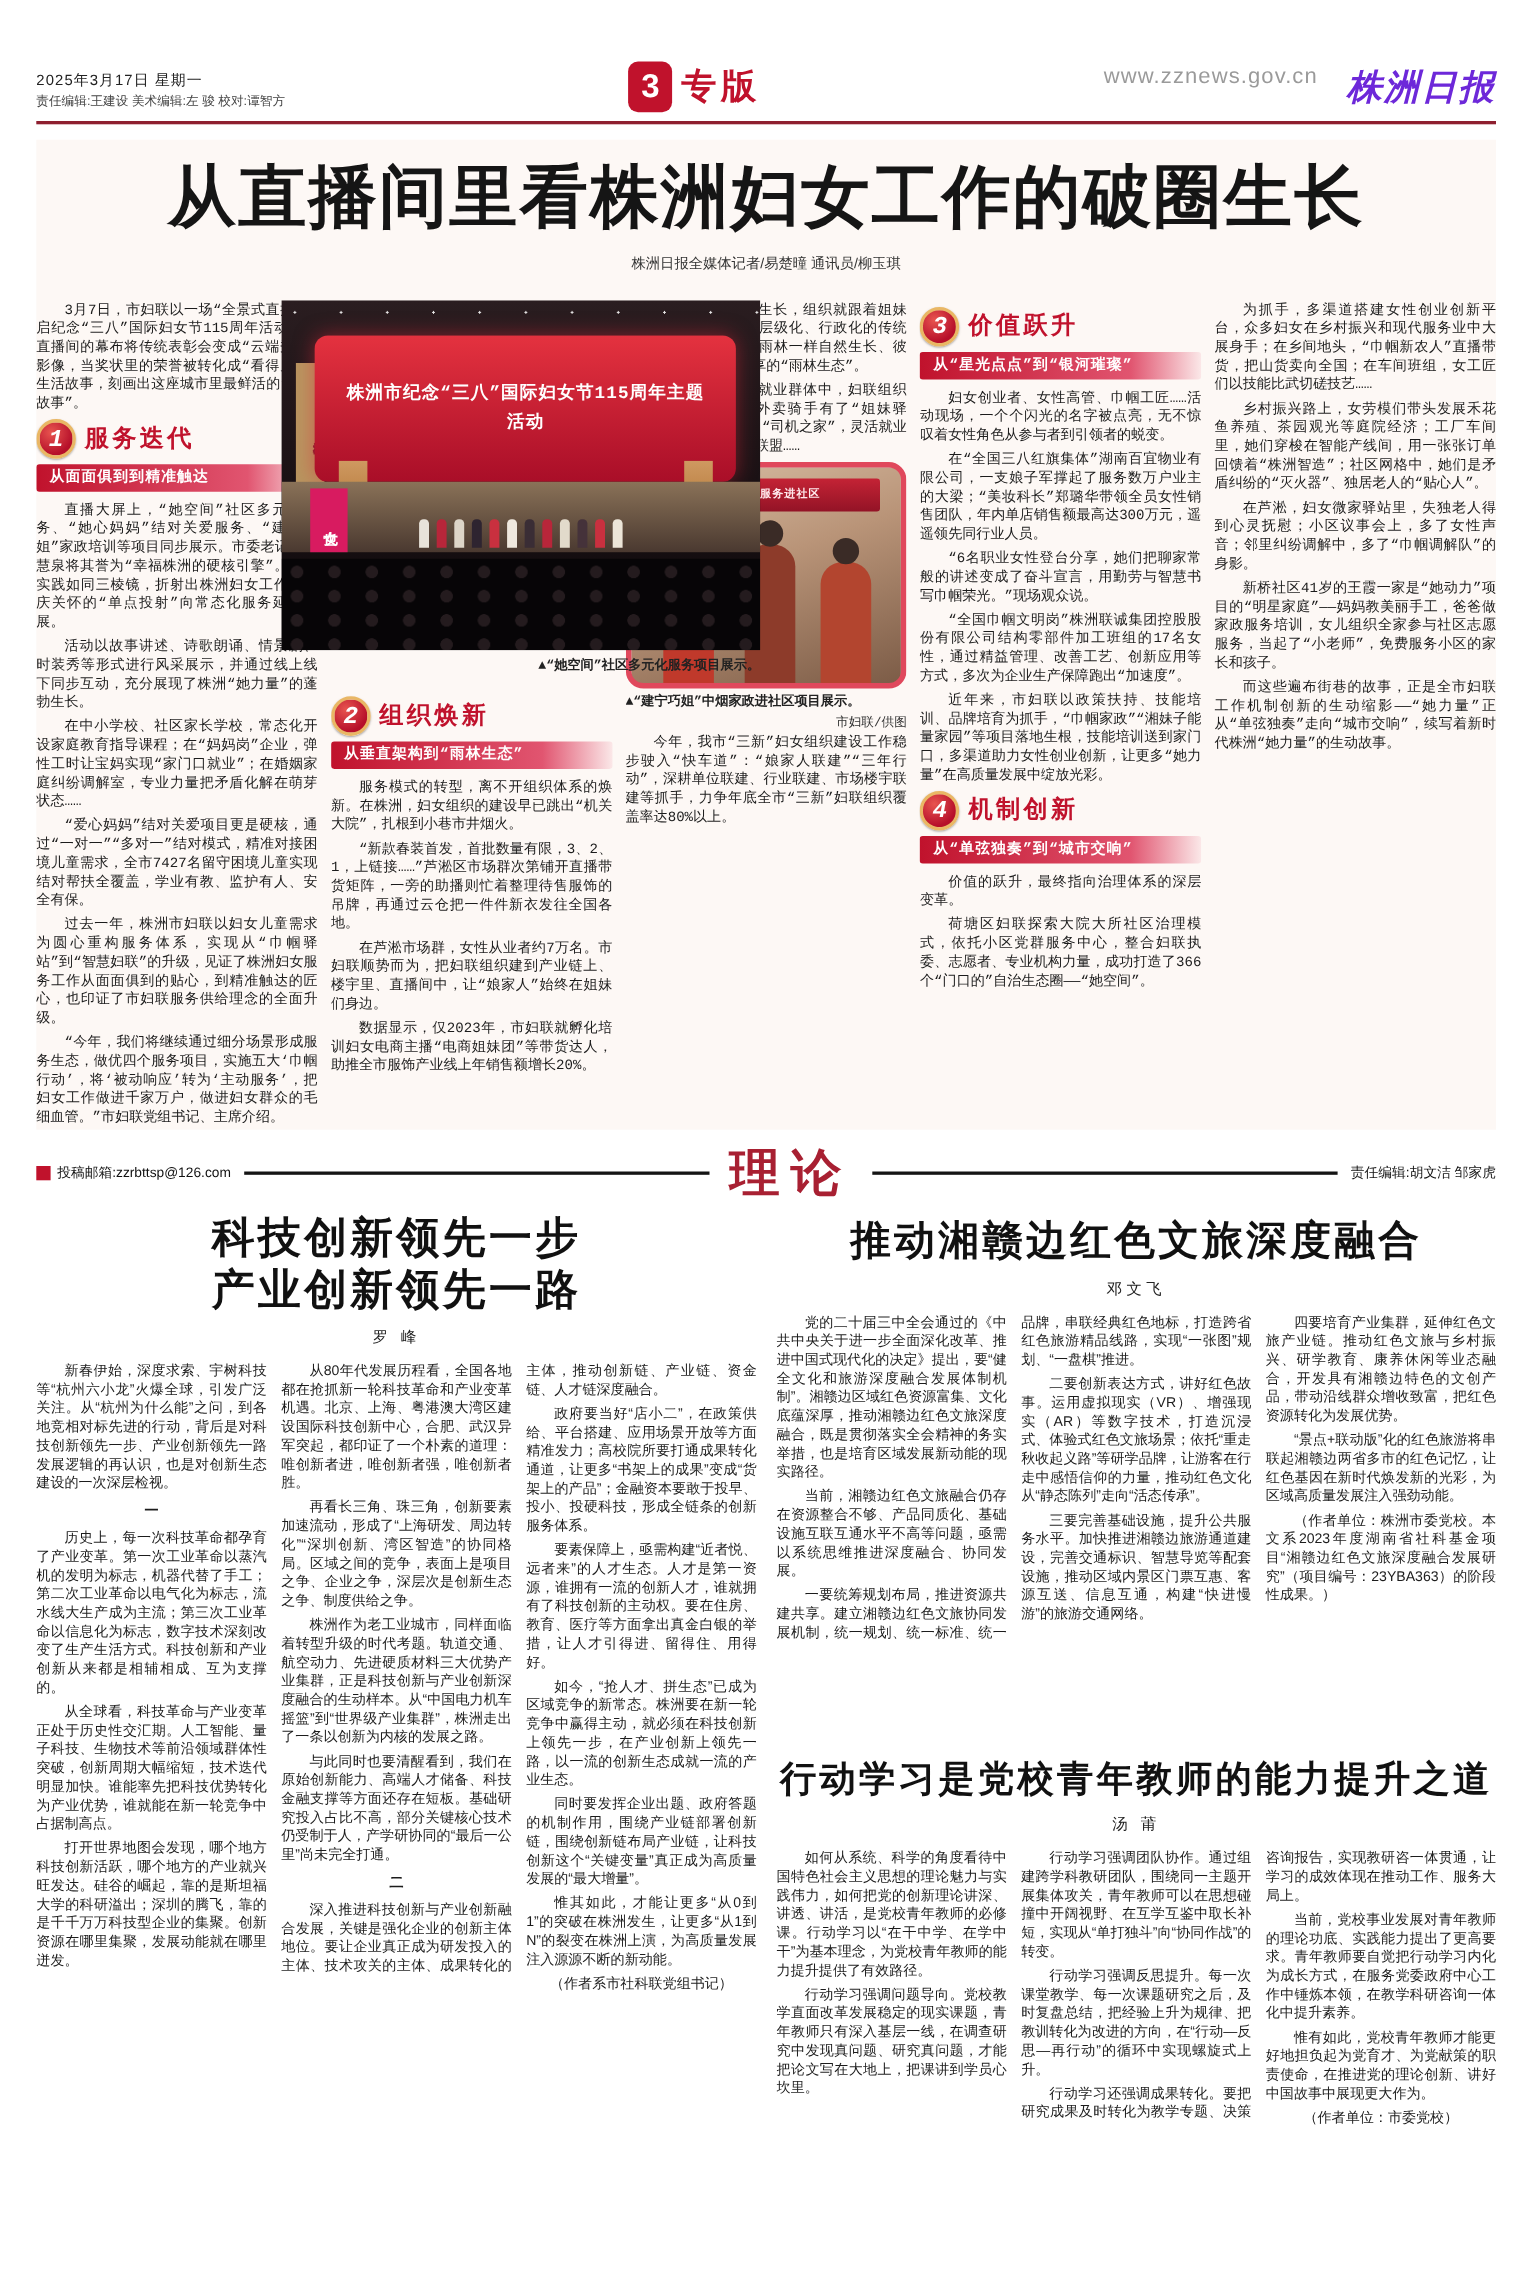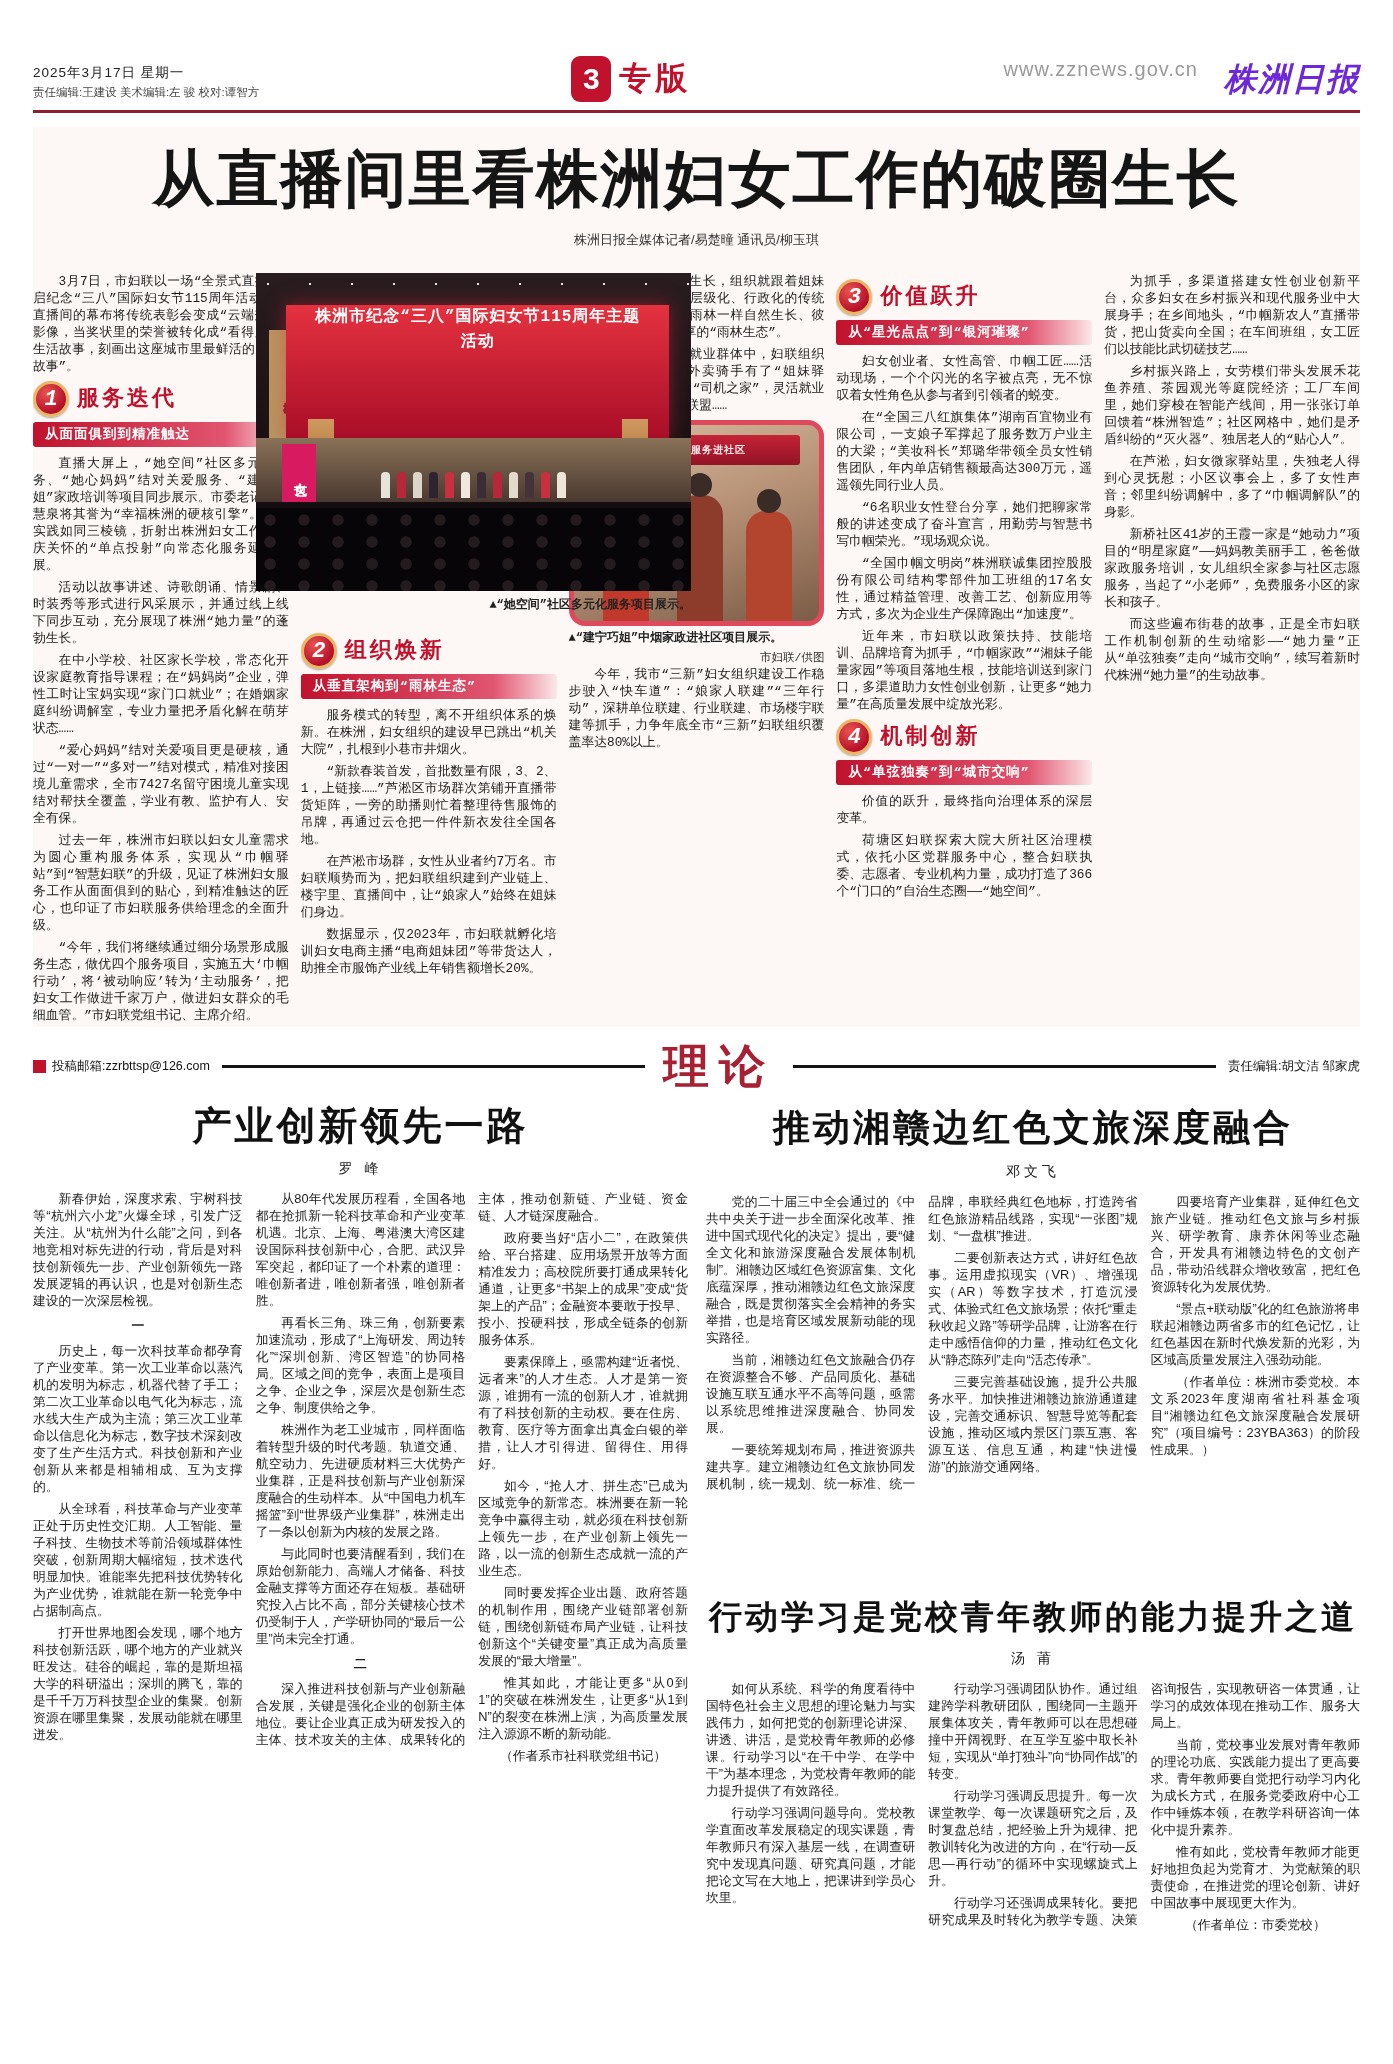--- a/index.html
+++ b/index.html
@@ -46,22 +46,22 @@
     color:#fff; font-size: 13.5px; font-weight: bold; padding: 4px 8px 4px 12px; border-radius: 3px;
     letter-spacing: 1px; white-space: nowrap; }
 
   
   .photo1 { position:absolute; left: 223px; top: 0; width: 435px; }
   .photo1-img { position: relative; height: 318px; background: linear-gradient(180deg, #2a1d20 0%, #1a1114 55%, #0b080a 100%);
     overflow: hidden; }
   .p1-lights { position:absolute; top:6px; left:0; right:0; height: 10px;
     background: radial-gradient(circle 2px at 12px 5px, #fff 50%, transparent 55%) 0 0/42px 10px repeat-x; opacity:.9; }
   .p1-screen { position:absolute; left: 7%; right: 5%; top: 10%; height: 42%;
-    background: linear-gradient(180deg, #e4323f, #a90e28); display:flex; justify-content:center;
-    padding: 0 26px; box-shadow: 0 0 18px rgba(220,40,60,.5); }
+    background: linear-gradient(180deg, #e4323f, #a90e28); display:flex; align-items:center; justify-content:center;
+    padding: 0 26px; box-shadow: 0 0 18px rgba(220,40,60,.5); border-radius: 12px; }
   .p1-screen span { color:#fff; font-size: 16px; font-weight: bold; text-align:center; line-height: 1.6; letter-spacing:1px; }
   .p1-stage { position:absolute; left:0; right:0; top: 52%; height: 20%;
     background: linear-gradient(180deg, #8a7258, #4a3930); display:flex; align-items:flex-end; justify-content:center; gap:7px; padding-bottom:4px;}
   .fig { width: 9px; height: 26px; border-radius: 4px 4px 0 0; }
   .p1-audience { position:absolute; left:0; right:0; bottom:0; height: 26%;
     background: radial-gradient(circle 9px at 14px 12px, #241b1e 60%, transparent 66%) 0 0/34px 22px repeat, #070507; }
   .p1-banner { position:absolute; left: 3%; top: 18%; width: 26px; height: 120px; background:#caa468;
     color:#8e1f2f; writing-mode: vertical-rl; font-size: 11px; font-weight:bold; text-align:center; padding-top:6px; opacity:.9; }
   .p1-sign { position:absolute; left: 6%; bottom: 28%; width: 34px; height: 58px; background:#d univers; background:#d81b60;
     color:#fff; font-size: 13px; font-weight:bold; writing-mode: vertical-rl; display:flex; align-items:center; justify-content:center; }
@@ -271,20 +271,21 @@
   </div>
   <div class="t-line"></div>
   <div class="theory-label">理论</div>
   <div class="t-line"></div>
   <div class="t-editors">责任编辑:胡文洁  邹家虎</div>
 </div>
 
 <div class="theory-grid">
 
   <article class="t-left">
+    <h2 class="art-title">科技创新领先一步</h2>
     <h2 class="art-title">产业创新领先一路</h2>
     <div class="art-author">罗 峰</div>
     <div class="cols3 bodyA">
         <p class="para">新春伊始，深度求索、宇树科技等“杭州六小龙”火爆全球，引发广泛关注。从“杭州为什么能”之问，到各地竞相对标先进的行动，背后是对科技创新领先一步、产业创新领先一路发展逻辑的再认识，也是对创新生态建设的一次深层检视。</p>
         <p class="para mark">一</p>
         <p class="para">历史上，每一次科技革命都孕育了产业变革。第一次工业革命以蒸汽机的发明为标志，机器代替了手工；第二次工业革命以电气化为标志，流水线大生产成为主流；第三次工业革命以信息化为标志，数字技术深刻改变了生产生活方式。科技创新和产业创新从来都是相辅相成、互为支撑的。</p>
         <p class="para">从全球看，科技革命与产业变革正处于历史性交汇期。人工智能、量子科技、生物技术等前沿领域群体性突破，创新周期大幅缩短，技术迭代明显加快。谁能率先把科技优势转化为产业优势，谁就能在新一轮竞争中占据制高点。</p>
         <p class="para">打开世界地图会发现，哪个地方科技创新活跃，哪个地方的产业就兴旺发达。硅谷的崛起，靠的是斯坦福大学的科研溢出；深圳的腾飞，靠的是千千万万科技型企业的集聚。创新资源在哪里集聚，发展动能就在哪里迸发。</p>
         <p class="para">从80年代发展历程看，全国各地都在抢抓新一轮科技革命和产业变革机遇。北京、上海、粤港澳大湾区建设国际科技创新中心，合肥、武汉异军突起，都印证了一个朴素的道理：唯创新者进，唯创新者强，唯创新者胜。</p>
         <p class="para">再看长三角、珠三角，创新要素加速流动，形成了“上海研发、周边转化”“深圳创新、湾区智造”的协同格局。区域之间的竞争，表面上是项目之争、企业之争，深层次是创新生态之争、制度供给之争。</p>

